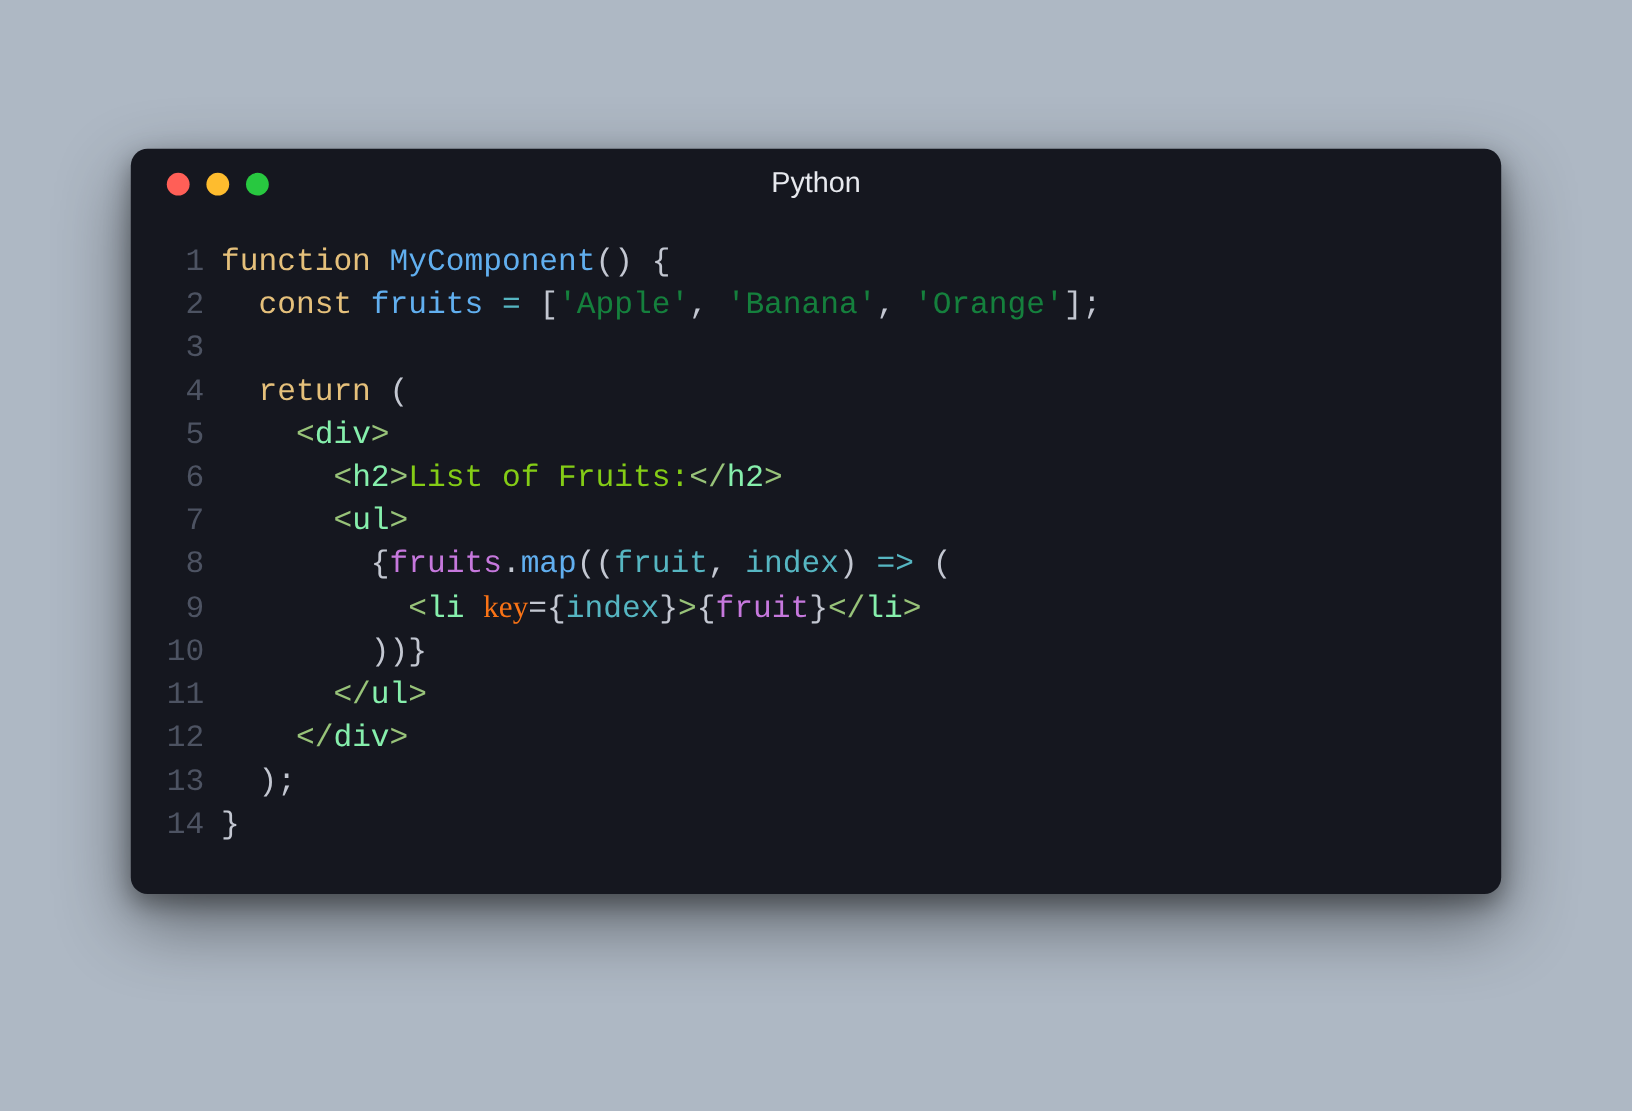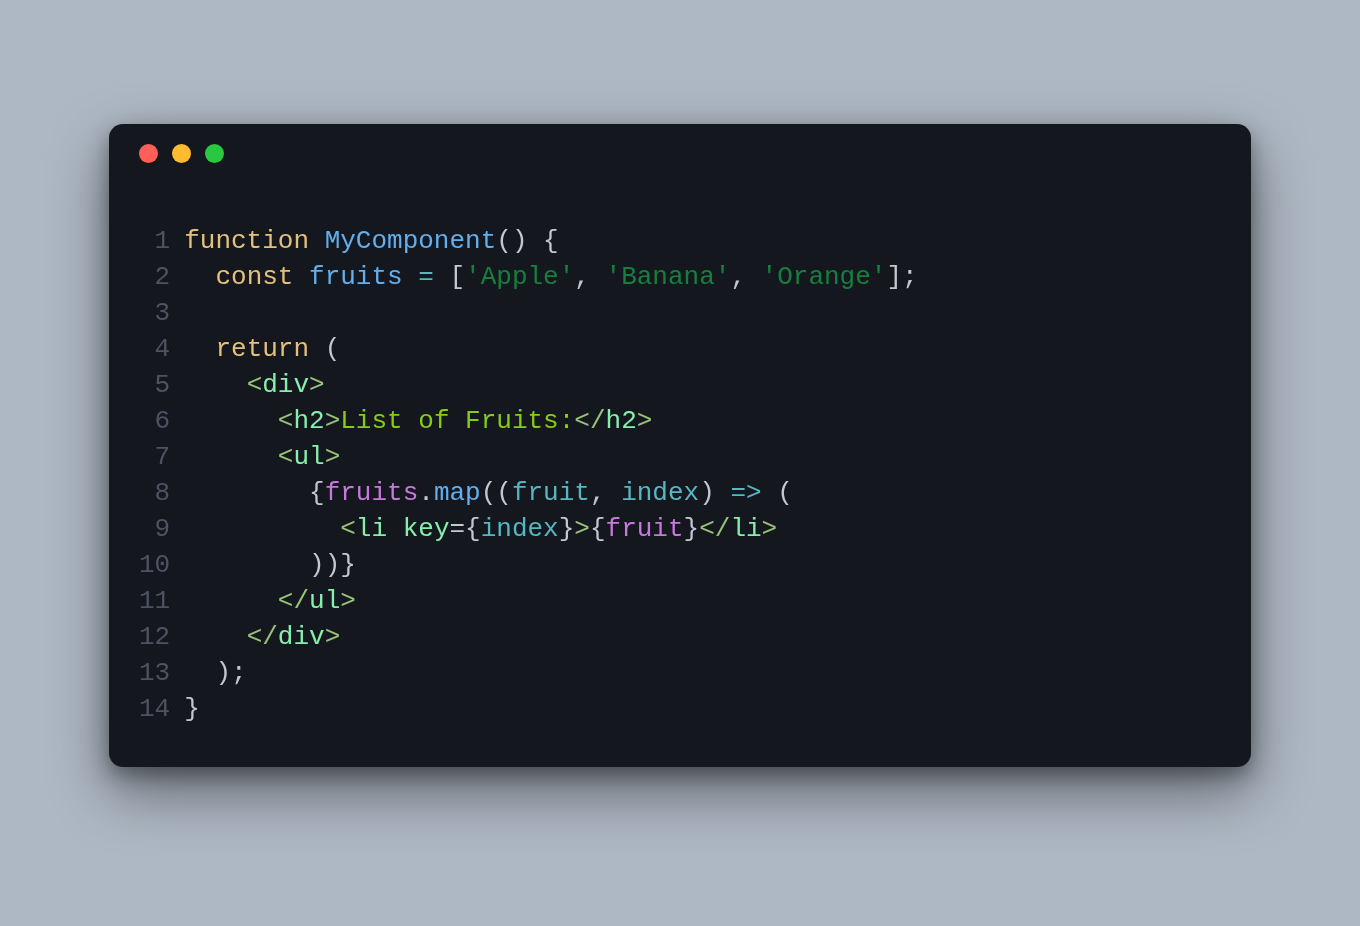--- a/index.html
+++ b/index.html
@@ -46,51 +46,51 @@
       pointer-events: none;
     }
     .code-area {
       padding: 18px 30px 40px 30px;
     }
     pre {
       font-family: "SF Mono","Monaco","Consolas","Liberation Mono",monospace;
       font-size: 26px;
       line-height: 36px;
       white-space: pre;
-      margin-top: 23px;
     }
     .ln {
       display: inline-block;
       width: 2ch;
       text-align: right;
       color: #4d5362;
       margin-right: 14px;
       user-select: none;
     }
     .c-default { color: #bfc5d0; }
     .c-keyword { color: #e5c07b; }  
     .c-func    { color: #61afef; }  
     .c-punc    { color: #c3c7d1; }  
     .c-assign  { color: #56b6c2; }  
     .c-str     { color: #15803d; font-family: Liberation Mono, monospace; }  
     .c-tag     { color: #98c379; }  
     .c-tagname { color: #86efac; }  
-    .c-attr    { color: #86efac; }  
+    .c-attr    { color: #f97316; font-family: Liberation Serif, serif; }  
     .c-text    { color: #84cc16; }  
     .c-var     { color: #c678dd; }  
     .c-ident   { color: #61afef; }  
     .c-param   { color: #56b6c2; }  
   </style>
 </head>
 <body>
 
 <div class="window">
   <div class="titlebar">
     <div class="traffic-lights">
       <div class="dot red"></div>
       <div class="dot yellow"></div>
       <div class="dot green"></div>
     </div>
+    <div class="title">Python</div>
   </div>
   <div class="code-area">
     <pre id="code-block"><div><span class="ln">1</span><span class="c-keyword">function</span><span class="c-default"> </span><span class="c-func">MyComponent</span><span class="c-punc">()</span><span class="c-default"> </span><span class="c-punc">{</span></div><div><span class="ln">2</span><span class="c-default">  </span><span class="c-keyword">const</span><span class="c-default"> </span><span class="c-ident">fruits</span><span class="c-default"> </span><span class="c-assign">=</span><span class="c-default"> </span><span class="c-punc">[</span><span class="c-str">'Apple'</span><span class="c-punc">, </span><span class="c-str">'Banana'</span><span class="c-punc">, </span><span class="c-str">'Orange'</span><span class="c-punc">];</span></div><div><span class="ln">3</span><span class="c-default"></span></div><div><span class="ln">4</span><span class="c-default">  </span><span class="c-keyword">return</span><span class="c-default"> </span><span class="c-punc">(</span></div><div><span class="ln">5</span><span class="c-default">    </span><span class="c-tag">&lt;</span><span class="c-tagname">div</span><span class="c-tag">&gt;</span></div><div><span class="ln">6</span><span class="c-default">      </span><span class="c-tag">&lt;</span><span class="c-tagname">h2</span><span class="c-tag">&gt;</span><span class="c-text">List of Fruits:</span><span class="c-tag">&lt;/</span><span class="c-tagname">h2</span><span class="c-tag">&gt;</span></div><div><span class="ln">7</span><span class="c-default">      </span><span class="c-tag">&lt;</span><span class="c-tagname">ul</span><span class="c-tag">&gt;</span></div><div><span class="ln">8</span><span class="c-default">        </span><span class="c-punc">{</span><span class="c-var">fruits</span><span class="c-punc">.</span><span class="c-func">map</span><span class="c-punc">((</span><span class="c-param">fruit</span><span class="c-punc">, </span><span class="c-param">index</span><span class="c-punc">) </span><span class="c-assign">=&gt;</span><span class="c-punc"> (</span></div><div><span class="ln">9</span><span class="c-default">          </span><span class="c-tag">&lt;</span><span class="c-tagname">li</span><span class="c-default"> </span><span class="c-attr">key</span><span class="c-punc">={</span><span class="c-param">index</span><span class="c-punc">}</span><span class="c-tag">&gt;</span><span class="c-punc">{</span><span class="c-var">fruit</span><span class="c-punc">}</span><span class="c-tag">&lt;/</span><span class="c-tagname">li</span><span class="c-tag">&gt;</span></div><div><span class="ln">10</span><span class="c-default">        </span><span class="c-punc">))}</span></div><div><span class="ln">11</span><span class="c-default">      </span><span class="c-tag">&lt;/</span><span class="c-tagname">ul</span><span class="c-tag">&gt;</span></div><div><span class="ln">12</span><span class="c-default">    </span><span class="c-tag">&lt;/</span><span class="c-tagname">div</span><span class="c-tag">&gt;</span></div><div><span class="ln">13</span><span class="c-default">  </span><span class="c-punc">);</span></div><div><span class="ln">14</span><span class="c-punc">}</span></div></pre>
   </div>
 </div>
 
 </body></html>

